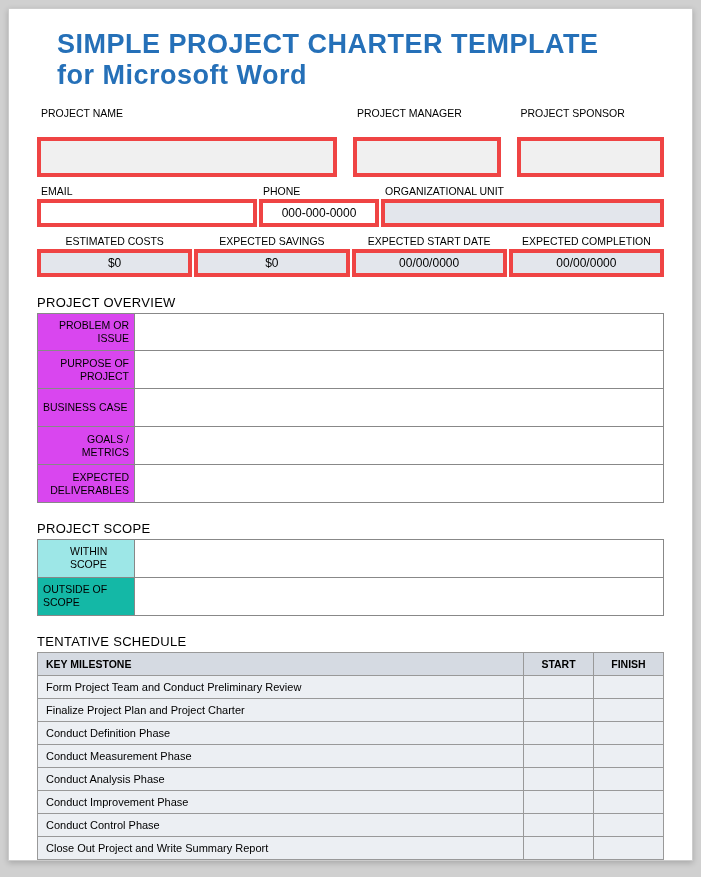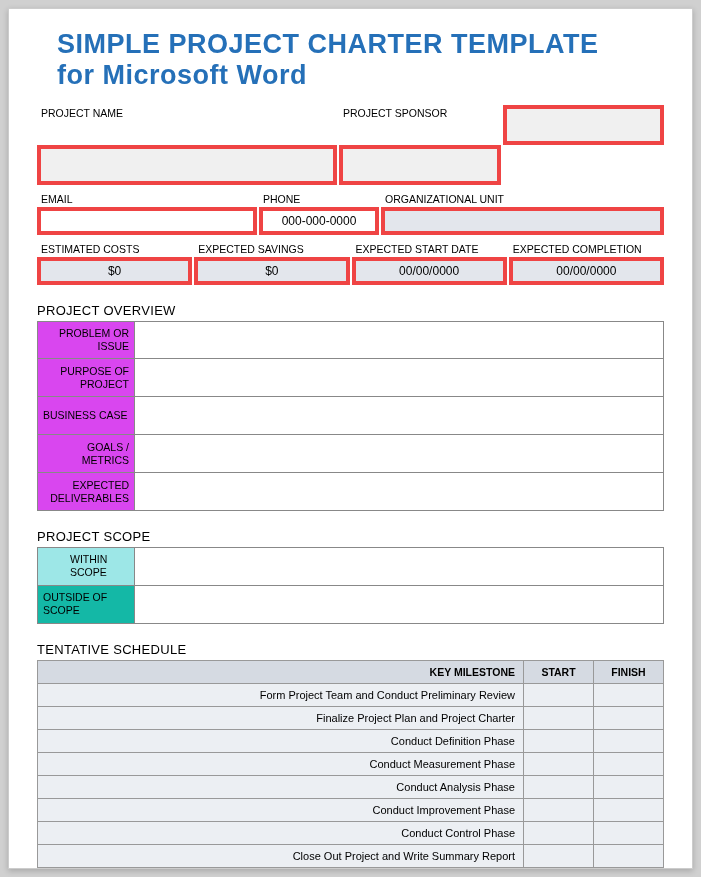--- a/index.html
+++ b/index.html
@@ -44,26 +44,26 @@
     background: #f0f0f0;
     min-height: 28px;
     display: flex;
     align-items: center;
     font-size: 12px;
   }
   .value-cell.tall { min-height: 40px; }
   .value-cell.white { background: #fff; }
 
   
-  .top1 { grid-template-columns: 300px 1fr 1fr; row-gap: 0; column-gap: 2px; }
+  .top1 { grid-template-columns: 300px 1fr 1fr; row-gap: 0; column-gap: 2px; gap: 16px; }
   
   .top2 { grid-template-columns: 220px 120px 1fr; row-gap: 0; margin-top: 6px; }
   
   .top3 { grid-template-columns: repeat(4, 1fr); row-gap: 0; margin-top: 6px; }
-  .top3 .label-cell { text-align: left; }
+  .top3 .label-cell { text-align: center; }
   .top3 .value-cell { justify-content: center; background: #e3e6ec; min-height: 20px; }
 
   
   .section-title {
     font-size: 13px;
     font-weight: 400;
     margin-top: 18px;
     letter-spacing: 0.3px;
   }
 
@@ -89,21 +89,21 @@
   .lab.orange { background: #d946ef; text-align: right; }
   .lab.cyan-light { background: #9de7e7; padding-left: 32px; }
   .lab.cyan { background: #14b8a6; }
 
   
   .sched { width: 100%; border-collapse: collapse; margin-top: 3px; }
   .sched th, .sched td {
     border: 1px solid #999;
     font-size: 11px;
     padding: 5px 8px;
-    text-align: right;
+    text-align: left;
     font-weight: 400;
   }
   .sched th {
     background: #d5dae2;
     font-weight: 700;
     font-size: 10.5px;
   }
   .sched th.center { text-align: center; }
   .sched td { background: #eceff3; }
   .sched td.narrow { width: 70px; }
@@ -114,20 +114,21 @@
 
 <div class="page">
 
   <h1 class="title">
     <span>SIMPLE PROJECT CHARTER TEMPLATE</span>
     <span>for Microsoft Word</span>
   </h1>
 
   <div class="grid top1">
     <div class="label-cell">PROJECT NAME</div>
+    <div class="label-cell">PROJECT MANAGER</div>
     <div class="label-cell">PROJECT SPONSOR</div>
     <div class="value-cell tall"></div>
     <div class="value-cell tall"></div>
     <div class="value-cell tall"></div>
   </div>
 
   <div class="grid top2">
     <div class="label-cell">EMAIL</div>
     <div class="label-cell">PHONE</div>
     <div class="label-cell">ORGANIZATIONAL UNIT</div>

